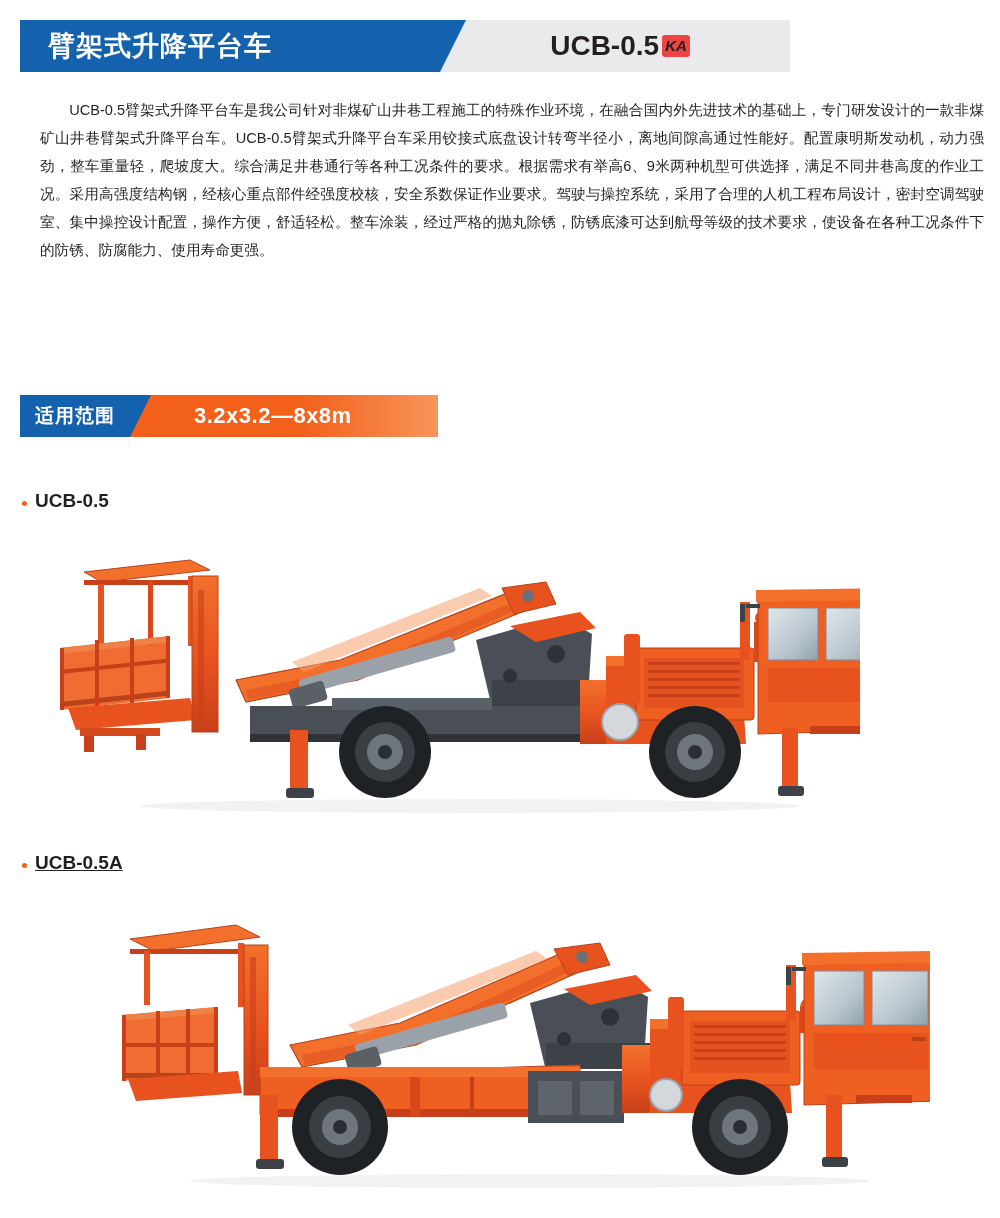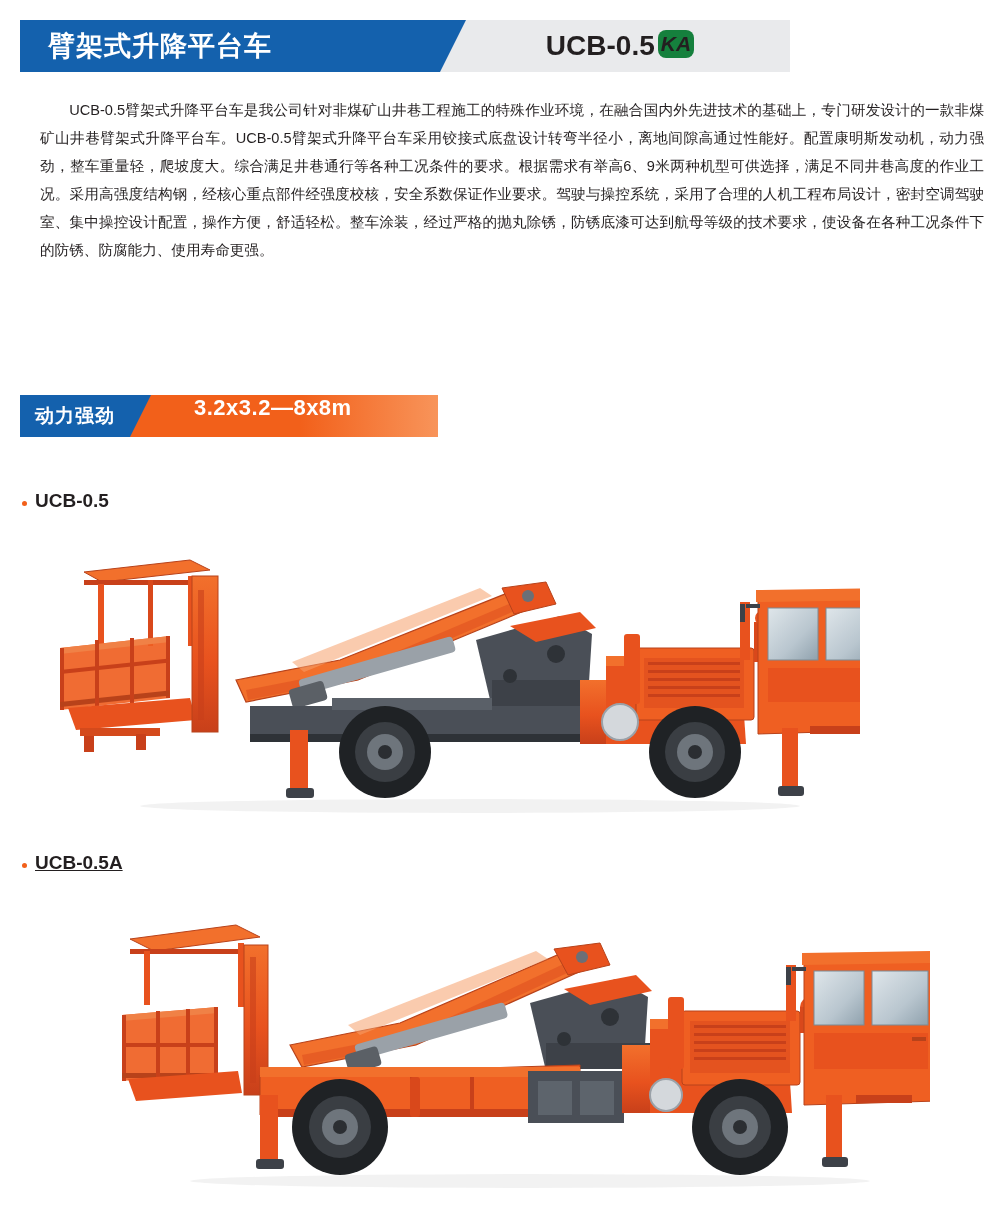--- a/index.html
+++ b/index.html
@@ -74,30 +74,30 @@
     box-sizing: border-box;
   }
   .header-model {
     font-size: 28px;
     font-weight: bold;
     color: #231f20;
     letter-spacing: 0px;
   }
   .ka-badge {
     display: inline-block;
-    background: #15803d;
+    background: #ef4444;
     color: #231f20;
-    font-size: 21px;
+    font-size: 15px;
     font-weight: bold;
     font-style: italic;
     line-height: 1;
     padding: 3px 3px 4px 3px;
     margin-left: 3px;
     vertical-align: 4px;
-    border-radius: 8px;
+    border-radius: 3px;
   }
 
   
   .intro {
     position: absolute;
     left: 40px;
     top: 96px;
     width: 944px;
     font-size: 14.6px;
     line-height: 28px;
@@ -144,21 +144,21 @@
     letter-spacing: 1px;
   }
   .range-orange {
     position: absolute;
     left: 110px;
     top: 0;
     width: 308px;
     height: 42px;
     background: linear-gradient(to right, #f2601a 0%, #f2601a 55%, #f8945a 100%);
     display: flex;
-    align-items: flex-start;
+    align-items: center;
     z-index: 1;
   }
   .range-orange span {
     color: #ffffff;
     font-size: 22px;
     font-weight: bold;
     margin-left: 64px;
     letter-spacing: 0.5px;
   }
 
@@ -208,21 +208,21 @@
   </div>
 </div>
 
 <div class="intro">UCB-0.5臂架式升降平台车是我公司针对非煤矿山井巷工程施工的特殊作业环境，在融合国内外先进技术的基础上，专门研发设计的一款非煤矿山井巷臂架式升降平台车。UCB-0.5臂架式升降平台车采用铰接式底盘设计转弯半径小，离地间隙高通过性能好。配置康明斯发动机，动力强劲，整车重量轻，爬坡度大。综合满足井巷通行等各种工况条件的要求。根据需求有举高6、9米两种机型可供选择，满足不同井巷高度的作业工况。采用高强度结构钢，经核心重点部件经强度校核，安全系数保证作业要求。驾驶与操控系统，采用了合理的人机工程布局设计，密封空调驾驶室、集中操控设计配置，操作方便，舒适轻松。整车涂装，经过严格的抛丸除锈，防锈底漆可达到航母等级的技术要求，使设备在各种工况条件下的防锈、防腐能力、使用寿命更强。</div>
 
 <div class="range-bar">
   <div class="range-orange">
     <span>3.2x3.2—8x8m</span>
   </div>
   <div class="range-blue">
-    <span>动力强劲</span>
+    <span>适用范围</span>
   </div>
 </div>
 
 <div class="fig-label" id="label-1">
   <span class="dot"></span>
   <span>UCB-0.5</span>
 </div>
 
 <div class="figure" id="figure-1">
   <svg viewBox="0 0 820 300" xmlns="http://www.w3.org/2000/svg" role="img" aria-label="UCB-0.5">

